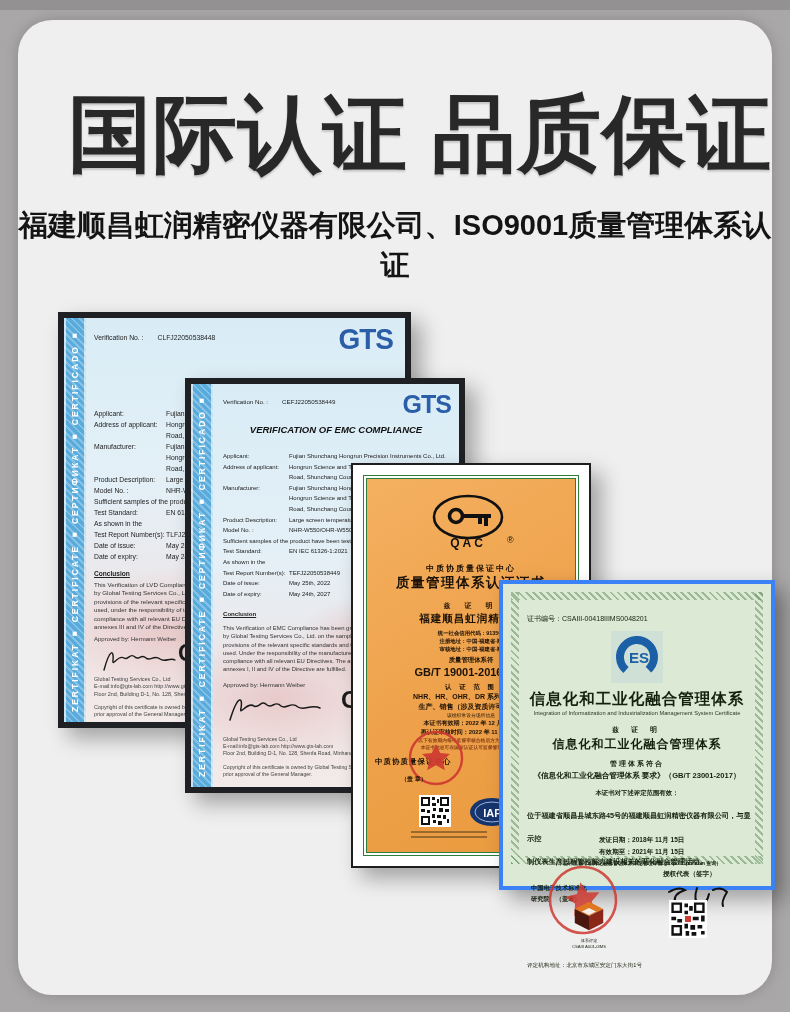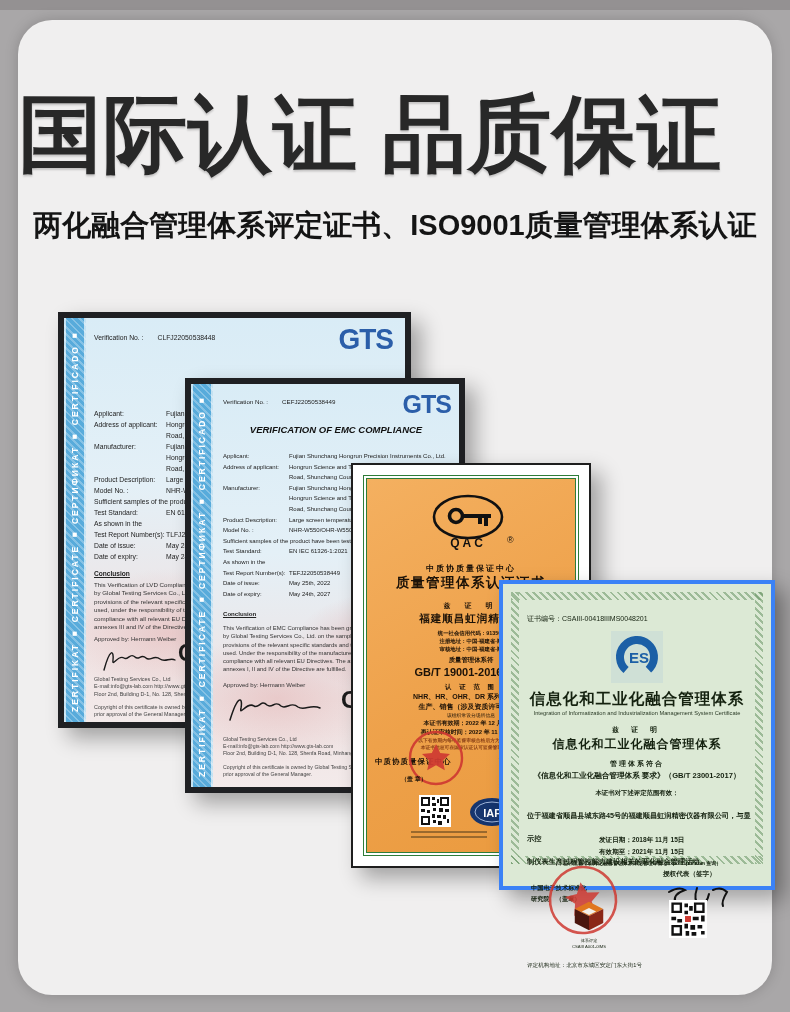--- a/index.html
+++ b/index.html
@@ -1,20 +1,20 @@
 <!DOCTYPE html>
 <html><head>
 <meta charset="utf-8">
 <style>
   html,body{margin:0;padding:0;background:#7f7d7e;}
   *{box-sizing:border-box;font-family:"Liberation Sans","DejaVu Sans",sans-serif;}
   .stage{position:relative;width:790px;height:1012px;background:#a9a7a8;overflow:hidden;margin:0 auto;}
   .topbar{position:absolute;top:0;left:0;width:790px;height:10px;background:#949192;}
   .card{position:absolute;left:18px;top:20px;width:754px;height:975px;background:#f0efef;border-radius:34px;box-shadow:0 0 14px rgba(0,0,0,.18);}
-  .page-title{position:absolute;top:64px;left:0;width:100%;text-align:left;font-size:84px;line-height:100px;font-weight:900;letter-spacing:1px;color:#282828;text-shadow:0 2px 2px rgba(0,0,0,.18);margin:0;}
+  .page-title{position:absolute;top:64px;left:0;width:100%;text-align:right;font-size:84px;line-height:100px;font-weight:900;letter-spacing:1px;color:#282828;text-shadow:0 2px 2px rgba(0,0,0,.18);margin:0;}
   .sub1{position:absolute;top:186px;left:0;width:100%;text-align:center;font-size:29px;font-weight:700;color:#141414;margin:0;}
   .sub2{position:absolute;top:236px;left:0;width:100%;text-align:center;font-size:29px;font-weight:700;color:#141414;margin:0;}
 
   .cert{position:absolute;box-shadow:10px 10px 20px rgba(0,0,0,.33);}
 
   
   .gts-cert{border:6px solid #1f2023;background:#ddeef6;display:flex;}
   .lvd{left:40px;top:292px;width:353px;height:416px;z-index:1;}
   .emc{left:167px;top:358px;width:280px;height:415px;z-index:2;}
   .strip{width:22px;flex:0 0 22px;position:relative;background:#58abdb;background-image:repeating-linear-gradient(45deg,rgba(255,255,255,.28) 0 2px,transparent 2px 5px);box-shadow:inset 2px 0 0 rgba(255,255,255,.65),inset -2px 0 0 rgba(255,255,255,.65);}
@@ -121,21 +121,21 @@
   .e-qr{position:absolute;left:166px;top:316px;}
   .e-addr{position:absolute;left:24px;top:378px;font-size:5.6px;}
 </style>
 </head>
 <body>
 
 <div class="stage">
   <div class="topbar"></div>
   <div class="card">
     <h1 class="page-title">国际认证 品质保证</h1>
-    <p class="sub1">两化融合管理体系评定证书、ISO9001质量管理体系认证</p>
+    <p class="sub1">福建顺昌虹润精密仪器有限公司、ISO9001质量管理体系认证</p>
 
     <div class="cert gts-cert lvd">
       <div class="strip">
           <span>ZERTIFIKAT ■ CERTIFICATE ■ СЕРТИФИКАТ ■ CERTIFICADO ■ CERTIFICAT</span>
         </div>
       <div class="gts-main">
         <div class="vrow"><span>Verification No. :</span><b>CLFJ22050538448</b></div>
         <div class="gts-logo">GTS</div>
         <div class="gtable">
             <div class="grow">

